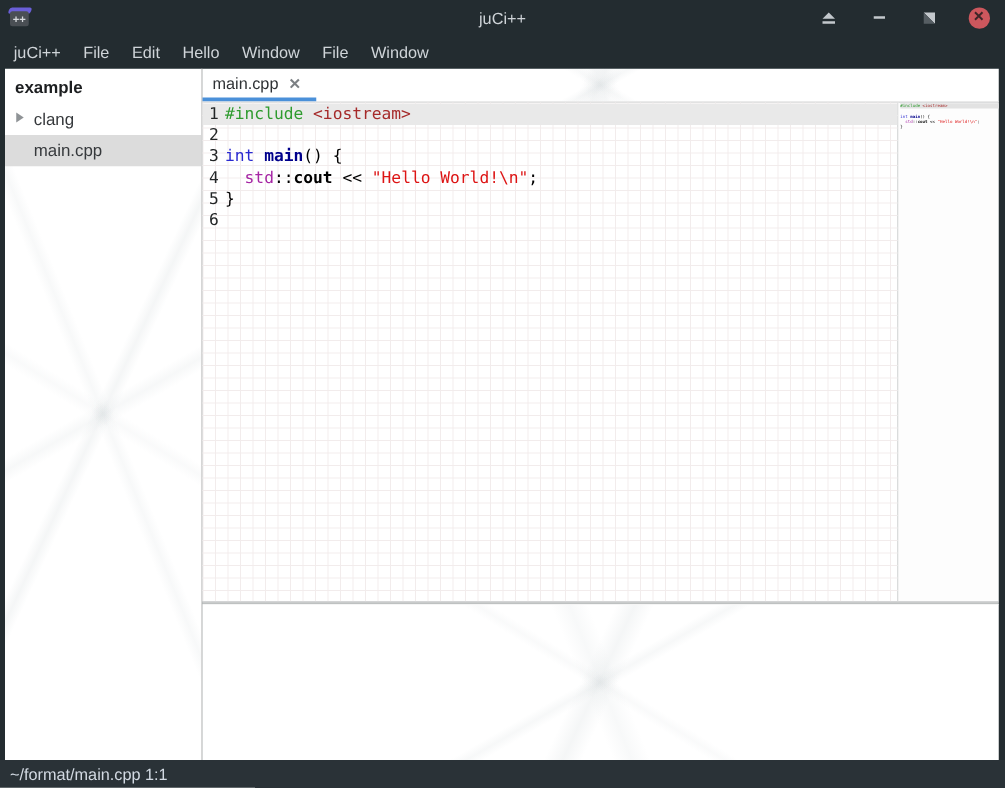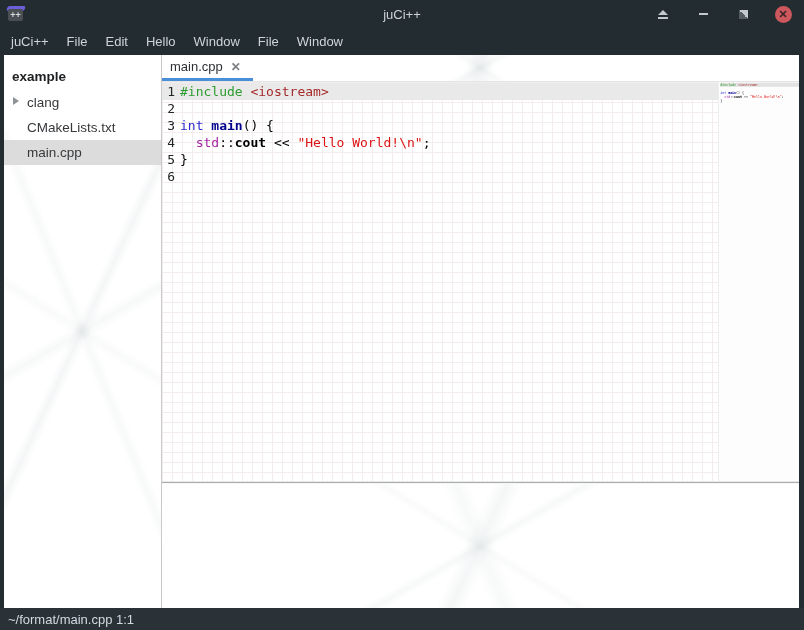--- a/index.html
+++ b/index.html
@@ -31,21 +31,21 @@
   .watermark {
     background:
       linear-gradient(115deg, transparent 47.6%, rgba(150,165,170,.10) 49.8%, transparent 52%),
       linear-gradient(68deg,  transparent 47.8%, rgba(150,165,170,.07) 50%, transparent 52.2%),
       linear-gradient(150deg, transparent 48.4%, rgba(150,165,170,.08) 50%, transparent 51.6%),
       linear-gradient(32deg,  transparent 48.6%, rgba(160,170,175,.06) 50%, transparent 51.4%),
       #ffffff;
   }
 
   
-  .sidebar { width:158px; flex:0 0 auto; border-right:1px solid #c9c9c9; padding-top:10px; overflow:hidden; }
+  .sidebar { width:158px; flex:0 0 auto; border-right:1px solid #c9c9c9; padding-top:3px; overflow:hidden; }
   .tree-root { font-weight:bold; color:#1d1f21; font-size:13.5px; padding:4px 8px 6px 8px; }
   .tree-item { height:25px; display:flex; align-items:center; color:#36393c; font-size:13.5px; position:relative; padding-left:23px; cursor:default; }
   .tree-item.selected { background:#dcdcdc; }
   .expander { position:absolute; left:9px; top:7px; width:0; height:0; border-top:4.5px solid transparent; border-bottom:4.5px solid transparent; border-left:6px solid #8f9396; }
 
   
   .main-col { flex:1 1 auto; display:flex; flex-direction:column; min-width:0; }
 
   .tabbar { height:27px; flex:0 0 auto; display:flex; align-items:stretch; border-bottom:1px solid #e4e4e4; }
   .tab { display:flex; align-items:center; gap:8px; padding:0 12px 0 8px; position:relative; cursor:default; }
@@ -122,23 +122,20 @@
 
   <div class="body">
 
     <div class="sidebar watermark">
       <div class="tree-root">example</div>
       <div id="tree-items">
           <div class="tree-item">
             <span class="expander"></span>
             <span>clang</span>
           </div>
-          <div class="tree-item">
-            <span>CMakeLists.txt</span>
-          </div>
           <div class="tree-item selected">
             <span>main.cpp</span>
           </div>
         </div>
     </div>
 
     <div class="main-col">
 
       <div class="tabbar watermark">
         <div class="tab active">

